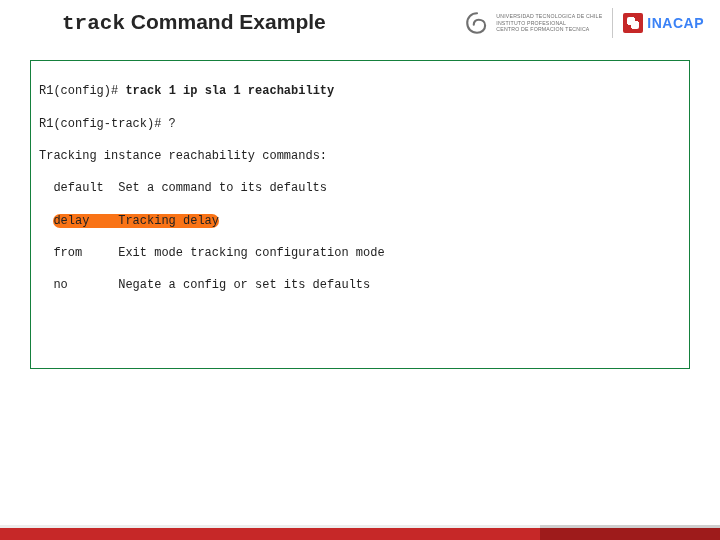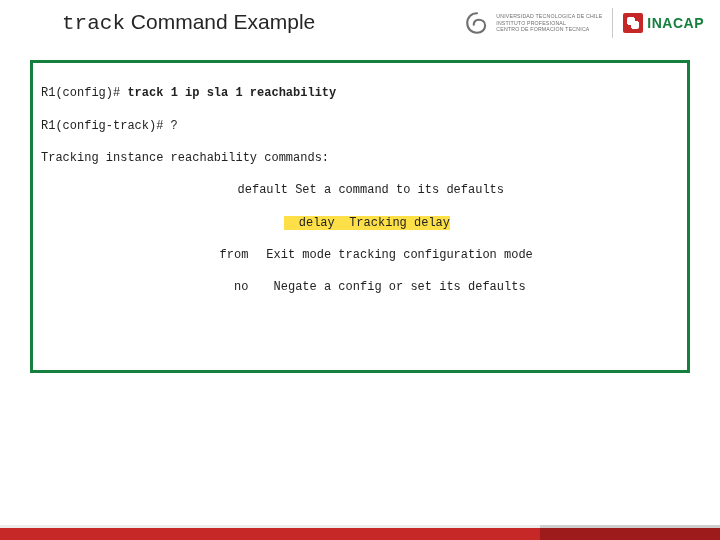--- a/index.html
+++ b/index.html
@@ -7,53 +7,53 @@
   .slide { position: relative; width: 720px; height: 540px; overflow: hidden; }
 
   .header {
     position: relative;
     height: 48px;
     padding: 10px 16px 0 62px;
     display: flex;
     align-items: flex-start;
     justify-content: space-between;
   }
-  .title { font-size: 21px; font-weight: 400; color: #262626; letter-spacing: 0; }
+  .title { font-size: 21px; font-weight: 700; color: #262626; letter-spacing: 0; }
   .title .cmd { font-family: "Courier New", monospace; }
 
   .logos { display: flex; align-items: center; gap: 10px; margin-top: -2px; }
   .uni-block { display: flex; align-items: center; gap: 6px; }
   .uni-swirl { width: 26px; height: 26px; }
   .uni-swirl svg { display:block; }
   .uni-text { font-size: 5.2px; line-height: 1.25; color: #6e6e6e; letter-spacing: 0.2px; }
   .divider { width: 1px; height: 30px; background: #c9c9c9; }
   .inacap { display: flex; align-items: center; gap: 4px; }
   .inacap-badge { width: 20px; height: 20px; background: #c62828; border-radius: 2px; position: relative; }
   .inacap-badge::after{
     content:""; position:absolute; left:4px; top:4px; width:12px; height:12px;
     background: radial-gradient(circle at 30% 30%, #fff 0 40%, transparent 41%),
                 radial-gradient(circle at 70% 70%, #fff 0 40%, transparent 41%);
     border-radius:2px;
   }
-  .inacap-word { font-size: 14px; font-weight: 700; color: #15803d; letter-spacing: 0.5px; text-align: right; }
+  .inacap-word { font-size: 14px; font-weight: 700; color: #3b82f6; letter-spacing: 0.5px; text-align: right; }
 
   .content { padding: 12px 30px 0 30px; }
   .term-box {
-    border: 3px solid #15803d;
+    border: 1px solid #15803d;
     padding: 6px 8px 10px 8px;
     font-family: "Courier New", monospace;
     font-size: 12px;
     line-height: 1.35;
     white-space: pre;
     background: #fff;
   }
   .b { font-weight: 700; }
-  .hl { background: #fde047; }
+  .hl { background: #f97316; border-radius: 7px; }
   .row { display: block; }
-  .indent { padding-left: 2ch; text-align: center; }
+  .indent { padding-left: 2ch; }
   .kw { display: inline-block; width: 9ch; }
 
   .footer { position: absolute; left: 0; right: 0; bottom: 0; height: 30px; }
   .footer .bar-main { position: absolute; left: 0; right: 0; bottom: 0; height: 12px; background: #c62828; }
   .footer .bar-top  { position: absolute; left: 0; right: 0; bottom: 12px; height: 3px; background: #ededed; }
   .footer .bar-accent { position: absolute; right: 0; bottom: 0; width: 180px; height: 12px; background: #9e1b1b; }
   .footer .bar-accent-top { position: absolute; right: 0; bottom: 12px; width: 180px; height: 3px; background: #cfcfcf; }
 </style>
 </head>
 <body>

